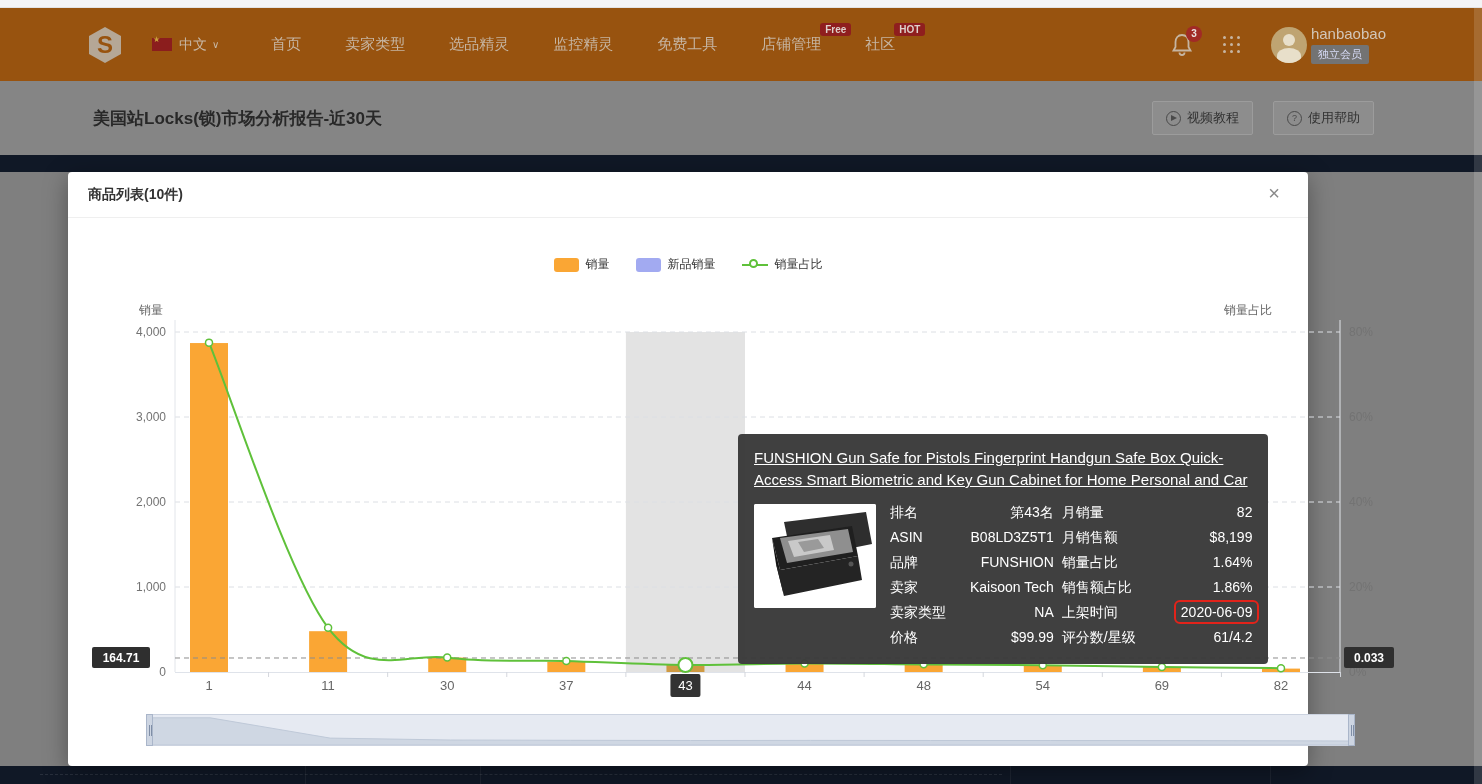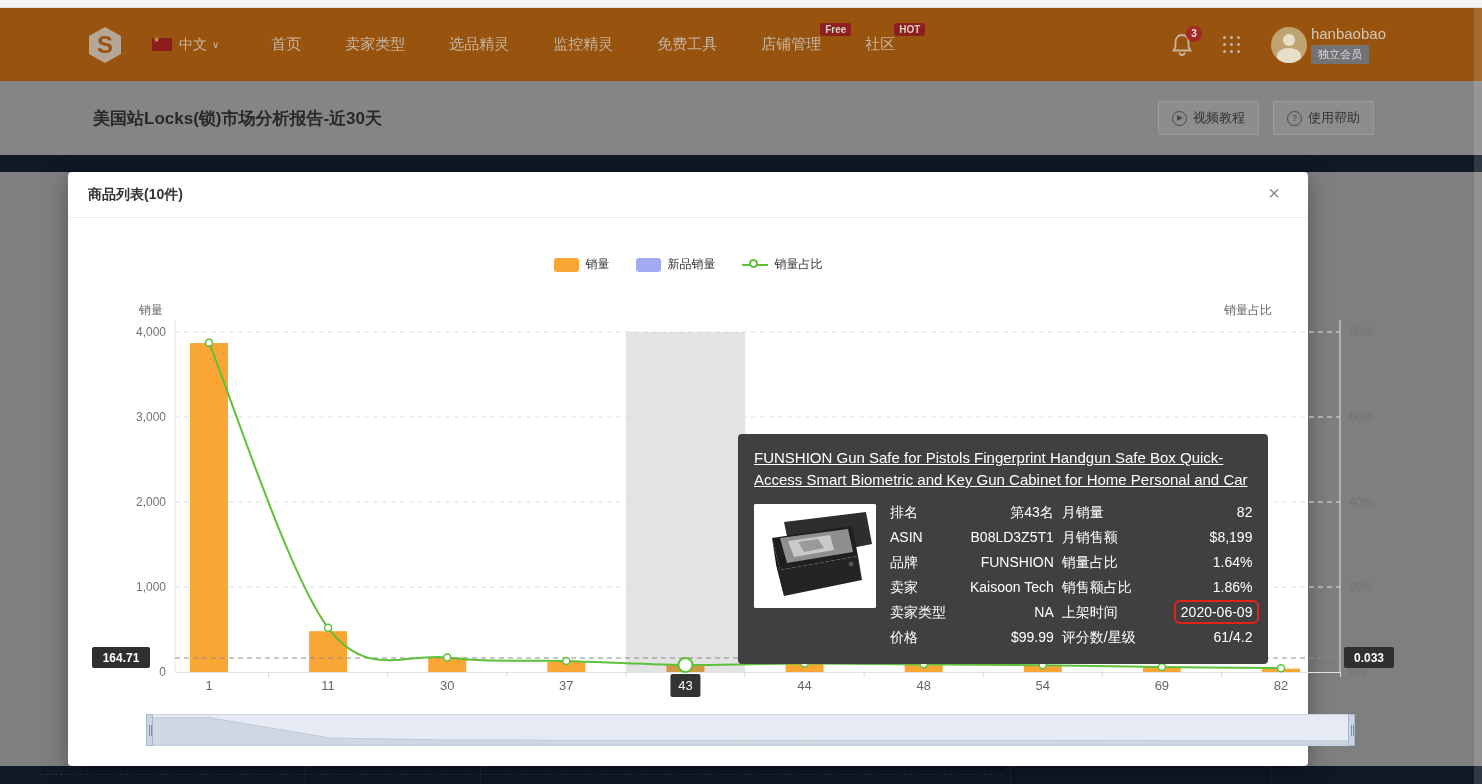--- a/index.html
+++ b/index.html
@@ -29,21 +29,21 @@
   .userblock { display:flex; align-items:center; gap:4px; cursor:pointer; }
   .avatar { width:36px; height:36px; border-radius:50%; background:#bfa472; position:relative; overflow:hidden; }
   .avatar:before { content:""; position:absolute; left:12px; top:7px; width:12px; height:12px; border-radius:50%; background:#e8dfca; }
   .avatar:after { content:""; position:absolute; left:6px; top:21px; width:24px; height:16px; border-radius:50% 50% 0 0; background:#e8dfca; }
   .usermeta { display:flex; flex-direction:column; gap:3px; }
   .username { color:#d2c6b8; font-size:15px; }
   .member-badge { background:#737373; color:#d7dbf6; font-size:11px; padding:2px 7px; border-radius:2px; align-self:flex-start; }
 
   .titlebar { position:absolute; left:0; top:81px; width:100%; height:74px; background:#858585; display:flex; align-items:center; justify-content:space-between; padding:0 108px 0 93px; z-index:1; }
   .page-title { font-size:17px; font-weight:bold; color:#282828;text-align:center; }
-  .titlebar-btns { display:flex; gap:14px; }
+  .titlebar-btns { display:flex; gap:20px; }
   .tb-btn { display:flex; align-items:center; gap:6px; height:34px; padding:0 13px; border:1px solid #9c9c9c; border-radius:2px; background:#8d8d8d; color:#323232; font-size:13px; cursor:pointer; }
   .circ-ic { width:15px; height:15px; border:1.4px solid #4a4a4a; border-radius:50%; display:inline-flex; align-items:center; justify-content:center; font-size:9px; color:#4a4a4a; }
   .play-tri { width:0; height:0; border-left:6px solid #4a4a4a; border-top:3.5px solid transparent; border-bottom:3.5px solid transparent; margin-left:1px; }
 
   .darkstrip { position:absolute; left:0; width:100%; background:#101826; z-index:1; }
   .darkstrip.top { top:155px; height:17px; }
   .darkstrip.bottom { top:766px; height:18px; }
   .darkcol { position:absolute; top:0; width:1px; height:100%; background:rgba(255,255,255,0.06); }
   .darkdash { position:absolute; left:40px; right:480px; top:8px; border-top:1px dashed rgba(255,255,255,0.10); }
   .vscrollbar { position:absolute; right:0; top:8px; width:8px; height:776px; background:rgba(255,255,255,0.14); z-index:5; }

